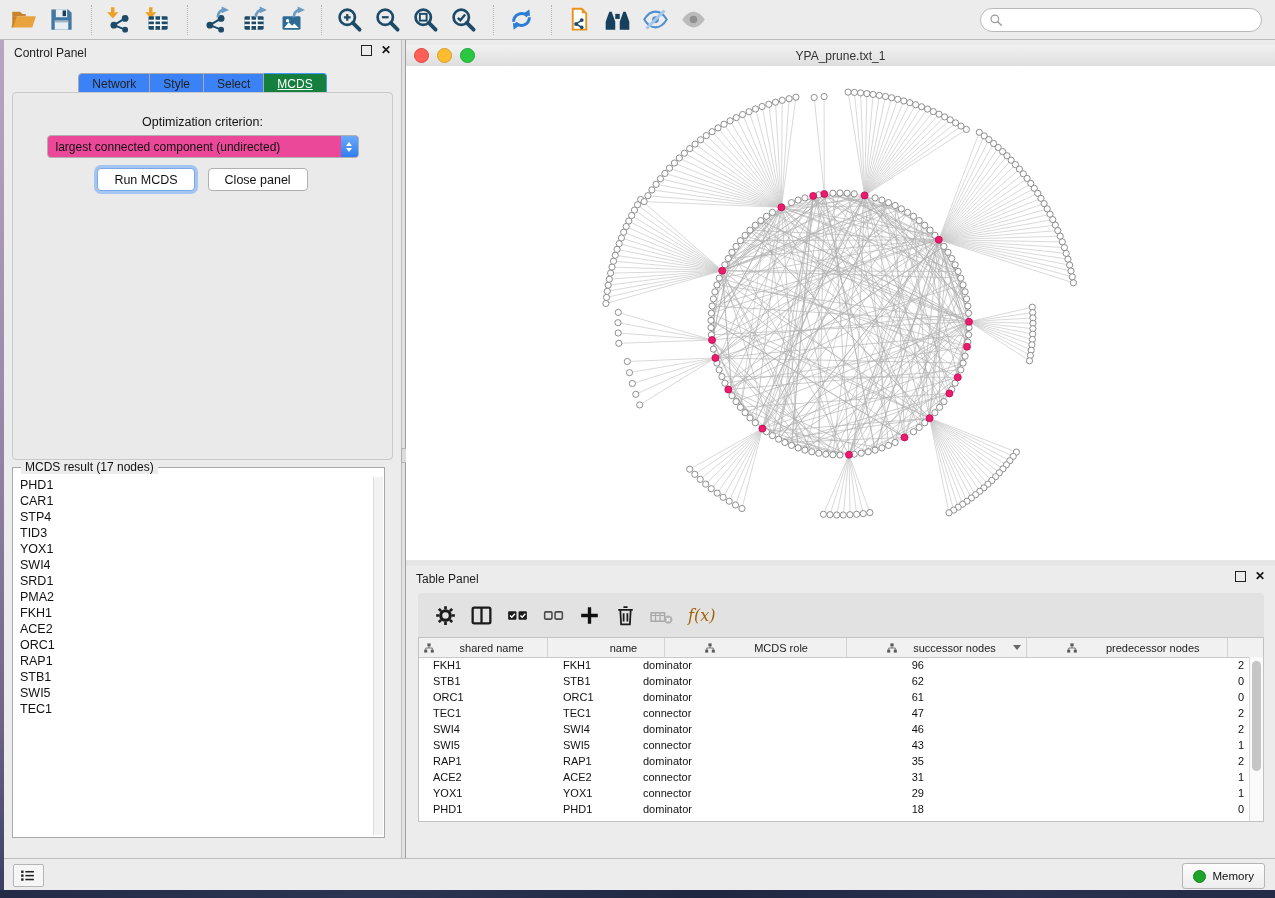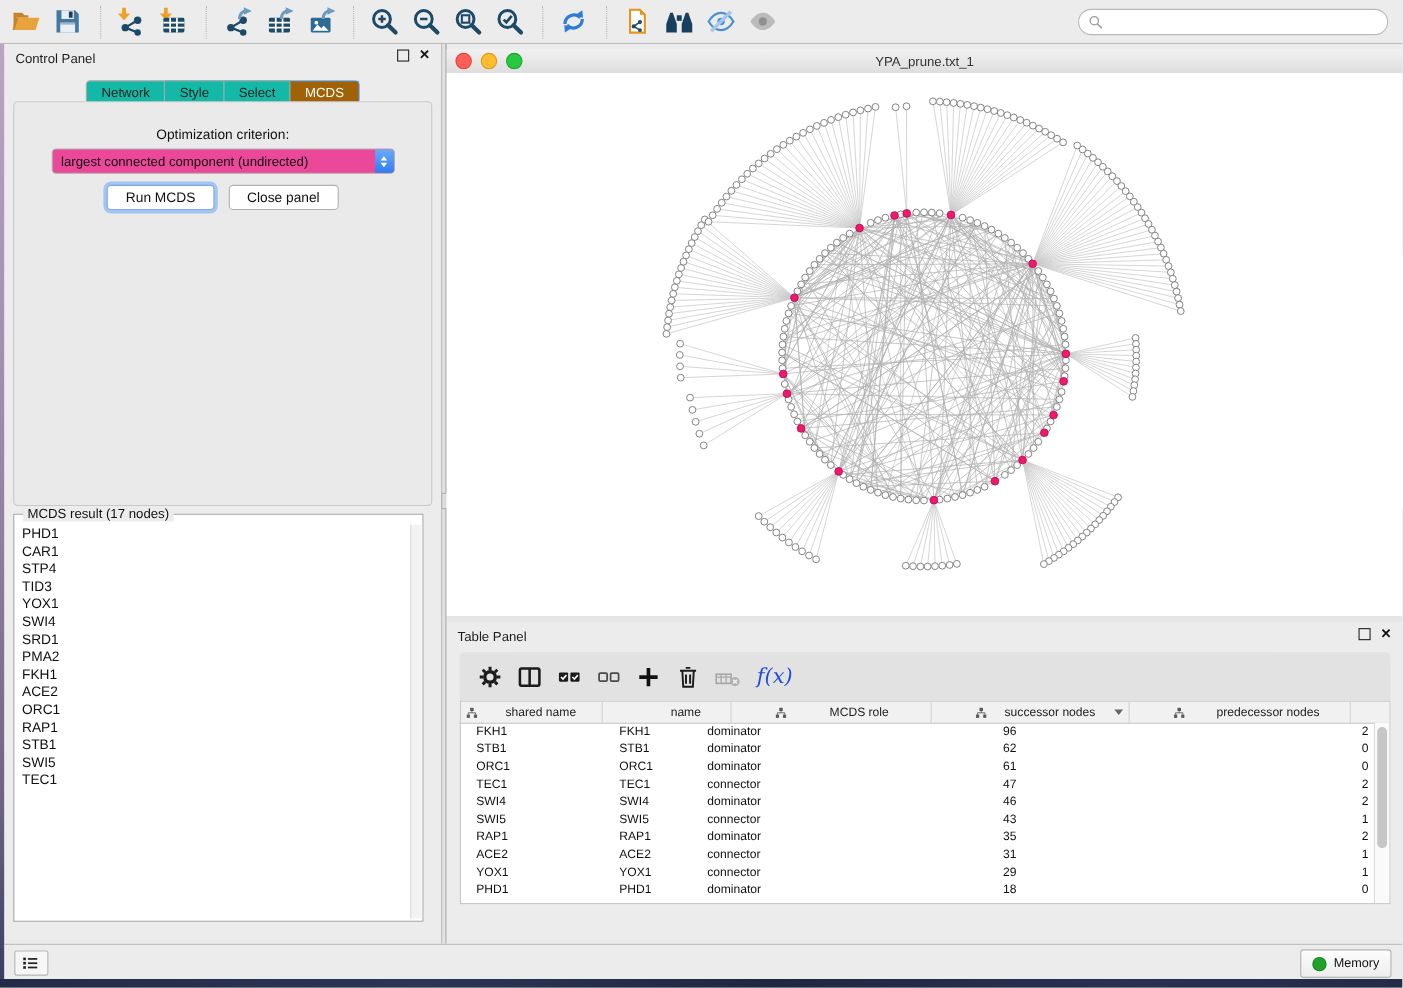--- a/index.html
+++ b/index.html
@@ -28,25 +28,25 @@
 
   
   .control-panel{position:absolute;left:4px;top:40px;width:397px;height:818px;background:#ececec;}
   .panel-titlebar{position:absolute;left:0;top:0;right:0;height:26px;display:flex;align-items:center;}
   .panel-title{font-size:12px;color:#1d1d1d;margin-left:10px;}
   .win-icons{position:absolute;right:10px;top:5px;display:flex;gap:9px;align-items:center;}
   .float-ic{width:9px;height:9px;border:1.5px solid #222;display:inline-block;}
   .close-ic{font-size:12px;font-weight:bold;color:#111;line-height:11px;cursor:pointer;}
 
   .seg-tabs{position:absolute;top:33px;left:0;right:0;display:flex;justify-content:center;}
-  .seg{font-size:12px;height:20px;line-height:20px;padding:0 13px;background:#14b8a6;color:#222;
+  .seg{font-size:12px;height:20px;line-height:20px;padding:0 13px;background:#3b82f6;color:#222;
        border:1px solid #a9a9a9;border-left:none;cursor:pointer;}
   .seg:first-child{border-left:1px solid #a9a9a9;border-radius:4px 0 0 4px;}
   .seg:last-child{border-radius:0 4px 4px 0;}
-  .seg.active{background:#a16207;border-color:#3b97fd;color:#fff;}
+  .seg.active{background:#15803d;border-color:#3b97fd;color:#fff;text-decoration:underline;}
 
   .mcds-pane{position:absolute;left:8px;right:8px;top:52px;height:366px;background:#eaeaea;
              border:1px solid #c9c9c9;border-radius:4px;}
   .opt-label{position:absolute;top:22px;width:100%;text-align:center;font-size:12.5px;color:#111;}
   .select{position:absolute;top:42px;left:50%;transform:translateX(-50%);width:312px;height:23px;background:#ec4899;
           border:1px solid #b0b0b0;border-radius:4px;display:flex;align-items:center;box-sizing:border-box;cursor:pointer;}
   .select-val{flex:1;font-size:12px;color:#111;padding-left:8px;white-space:nowrap;overflow:hidden;}
   .stepper{width:17px;height:21px;border-radius:0 3px 3px 0;background:linear-gradient(#6aaaf8,#2f7df2);
            display:flex;flex-direction:column;align-items:center;justify-content:center;gap:2px;}
   .stepper i{display:block;width:0;height:0;border-left:3.5px solid transparent;border-right:3.5px solid transparent;}
@@ -81,21 +81,21 @@
   .net-canvas svg{display:block;}
 
   .h-split{position:absolute;left:406px;top:560px;width:869px;height:6px;background:#e6e6e6;cursor:row-resize;}
 
   
   .table-panel{position:absolute;left:406px;top:566px;width:869px;height:292px;background:#ececec;}
   .tp-toolbar{position:absolute;left:12px;right:11px;top:27px;height:44px;background:#e2e2e2;
               border-radius:4px 4px 0 0;display:flex;align-items:center;padding-left:10px;box-sizing:border-box;}
   .tt-btn{width:36px;height:36px;border:none;background:transparent;padding:5px;cursor:pointer;}
   .tt-btn svg{width:25px;height:25px;display:block;}
-  .fx{font-family:"DejaVu Serif",serif;font-style:italic;font-size:19px;color:#1d4ed8;margin-left:8px;cursor:default;}
+  .fx{font-family:"DejaVu Serif",serif;font-style:italic;font-size:16px;color:#a16207;margin-left:8px;cursor:default;}
 
   .ttable{position:absolute;left:12px;right:11px;top:71px;height:185px;background:#fff;border:1px solid #c2c2c2;box-sizing:border-box;}
   .thead{position:absolute;left:0;top:0;right:0;height:19px;background:#f1f1f1;border-bottom:1px solid #c9c9c9;display:flex;gap:35px;}
   .hcell{display:flex;align-items:center;border-right:1px solid #d2d2d2;box-sizing:border-box;height:100%;cursor:pointer;}
   .hcell .lab{flex:1;text-align:center;font-size:11px;color:#222;white-space:nowrap;overflow:hidden;}
   .colic{width:10px;height:10px;margin:0 2px 0 5px;flex:0 0 auto;}
   .hfill{flex:1;border-right:none;background:#fff;}
   .sortv{width:0;height:0;border-left:4px solid transparent;border-right:4px solid transparent;border-top:5px solid #666;margin:0 5px 0 2px;}
   .tbody{position:absolute;left:0;top:19px;right:13px;bottom:0;overflow:hidden;}
   .trow{display:flex;height:16px;line-height:16px;font-size:11px;color:#111;}

